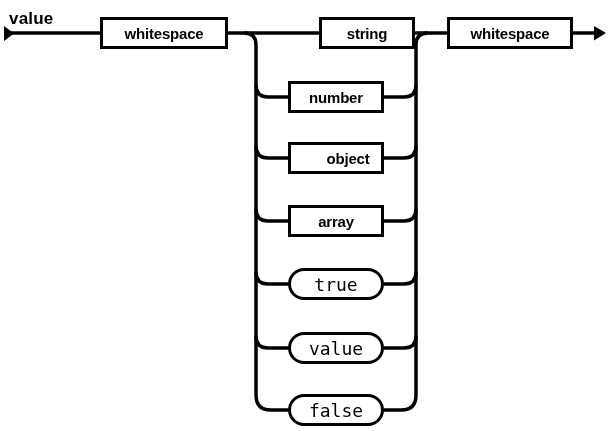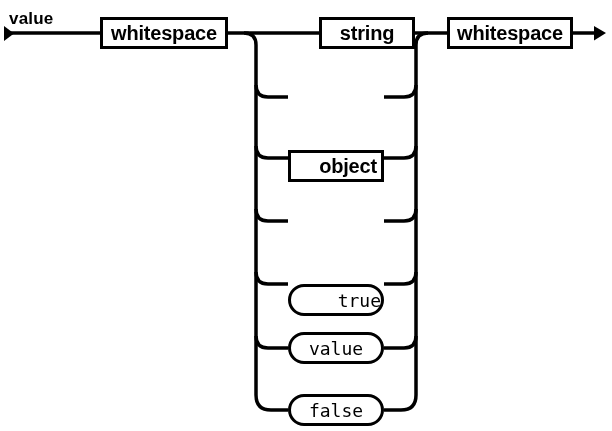--- a/index.html
+++ b/index.html
@@ -34,39 +34,39 @@
     background: var(--node-fill, #fff);
     border: 3.5px solid var(--line, #000);
     display: flex;
     align-items: center;
     justify-content: center;
     white-space: nowrap;
   }
   .nonterminal {
     font-family: "Liberation Sans", sans-serif;
     font-weight: bold;
-    font-size: 20px;
+    font-size: 15px;
     letter-spacing: -0.2px;
   }
   .terminal {
     font-family: "DejaVu Sans Mono", monospace;
     font-weight: normal;
     font-size: 18px;
     border-radius: 16px;
   }
   
   .ws-entry { left: 100px; top: 17px; width: 128px; }
   .n-string { left: 288px; top: 17px; width: 96px; margin-left: 31px; }
   .ws-exit  { left: 447px; top: 17px; width: 126px; }
   
   .col { left: 288px; width: 96px; }
   .r-number { top: 81px; }
-  .r-object { top: 150px; padding-left: 24px; }
+  .r-object { top: 142px; padding-left: 24px; }
   .r-array  { top: 205px; }
-  .r-true   { top: 284px; justify-content: flex-end; }
+  .r-true   { top: 268px; }
   .r-false  { top: 332px; }
   .r-null   { top: 394px; }
 </style>
 </head>
 <body>
 
 <div class="canvas">
 
   <svg class="rails" viewBox="0 0 612 431" xmlns="http://www.w3.org/2000/svg" fill="none" stroke="currentColor" stroke-width="3.5" stroke-linecap="butt">
 
@@ -99,25 +99,31 @@
   </div>
 
   <div class="node nonterminal n-string">
     <span>string</span>
   </div>
 
   <div class="node nonterminal ws-exit">
     <span>whitespace</span>
   </div>
 
+  <div class="node nonterminal col r-number">
+    <span>number</span>
+  </div>
 
   <div class="node nonterminal col r-object">
     <span>object</span>
   </div>
 
+  <div class="node nonterminal col r-array">
+    <span>array</span>
+  </div>
 
   <div class="node terminal col r-true">
     <span>true</span>
   </div>
 
   <div class="node terminal col r-false">
     <span>value</span>
   </div>
 
   <div class="node terminal col r-null">

